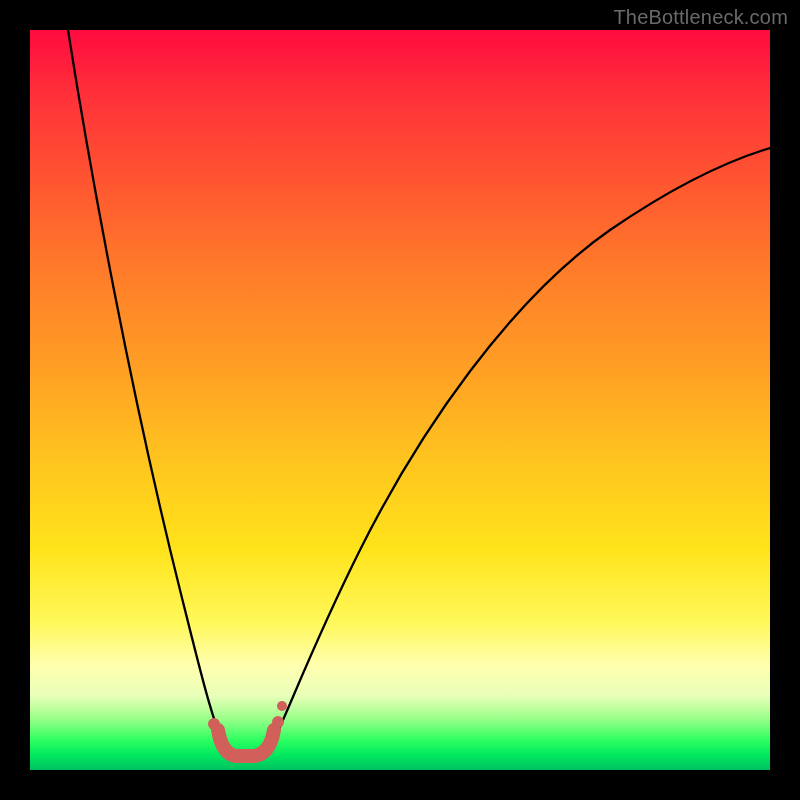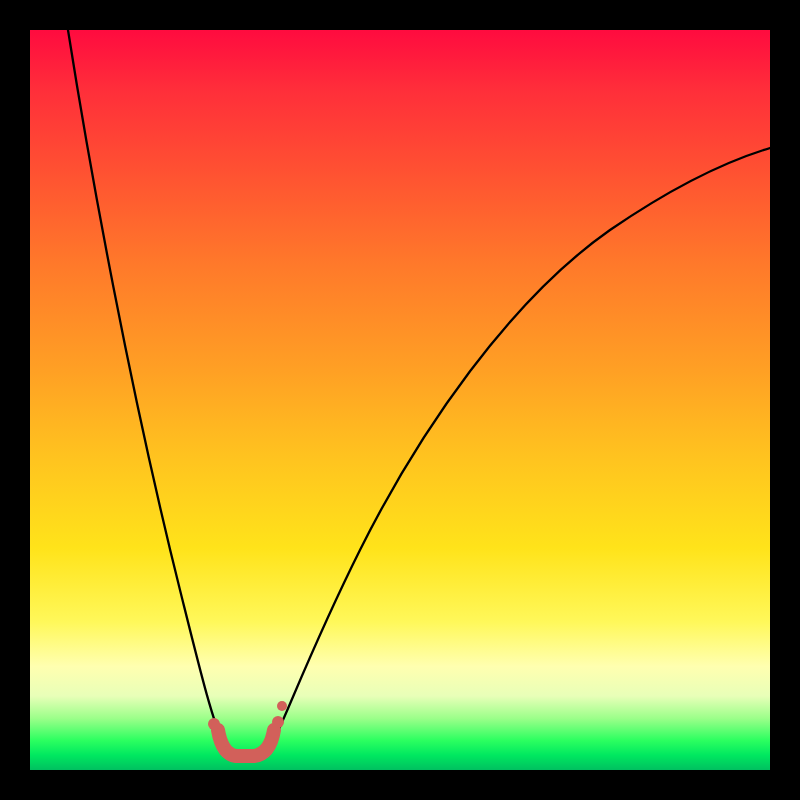--- a/index.html
+++ b/index.html
@@ -98,14 +98,15 @@
                Q 240 724, 244 700"></path>
       <circle class="bump-dot" cx="184" cy="694" r="6"></circle>
       <circle class="bump-dot" cx="192" cy="712" r="6"></circle>
       <circle class="bump-dot" cx="240" cy="712" r="6"></circle>
       <circle class="bump-dot" cx="248" cy="692" r="6"></circle>
       <circle class="bump-dot" cx="252" cy="676" r="5"></circle>
     </svg>
 
   </div>
 
+  <div class="watermark">TheBottleneck.com</div>
 
 </div>
 
 </body></html>

